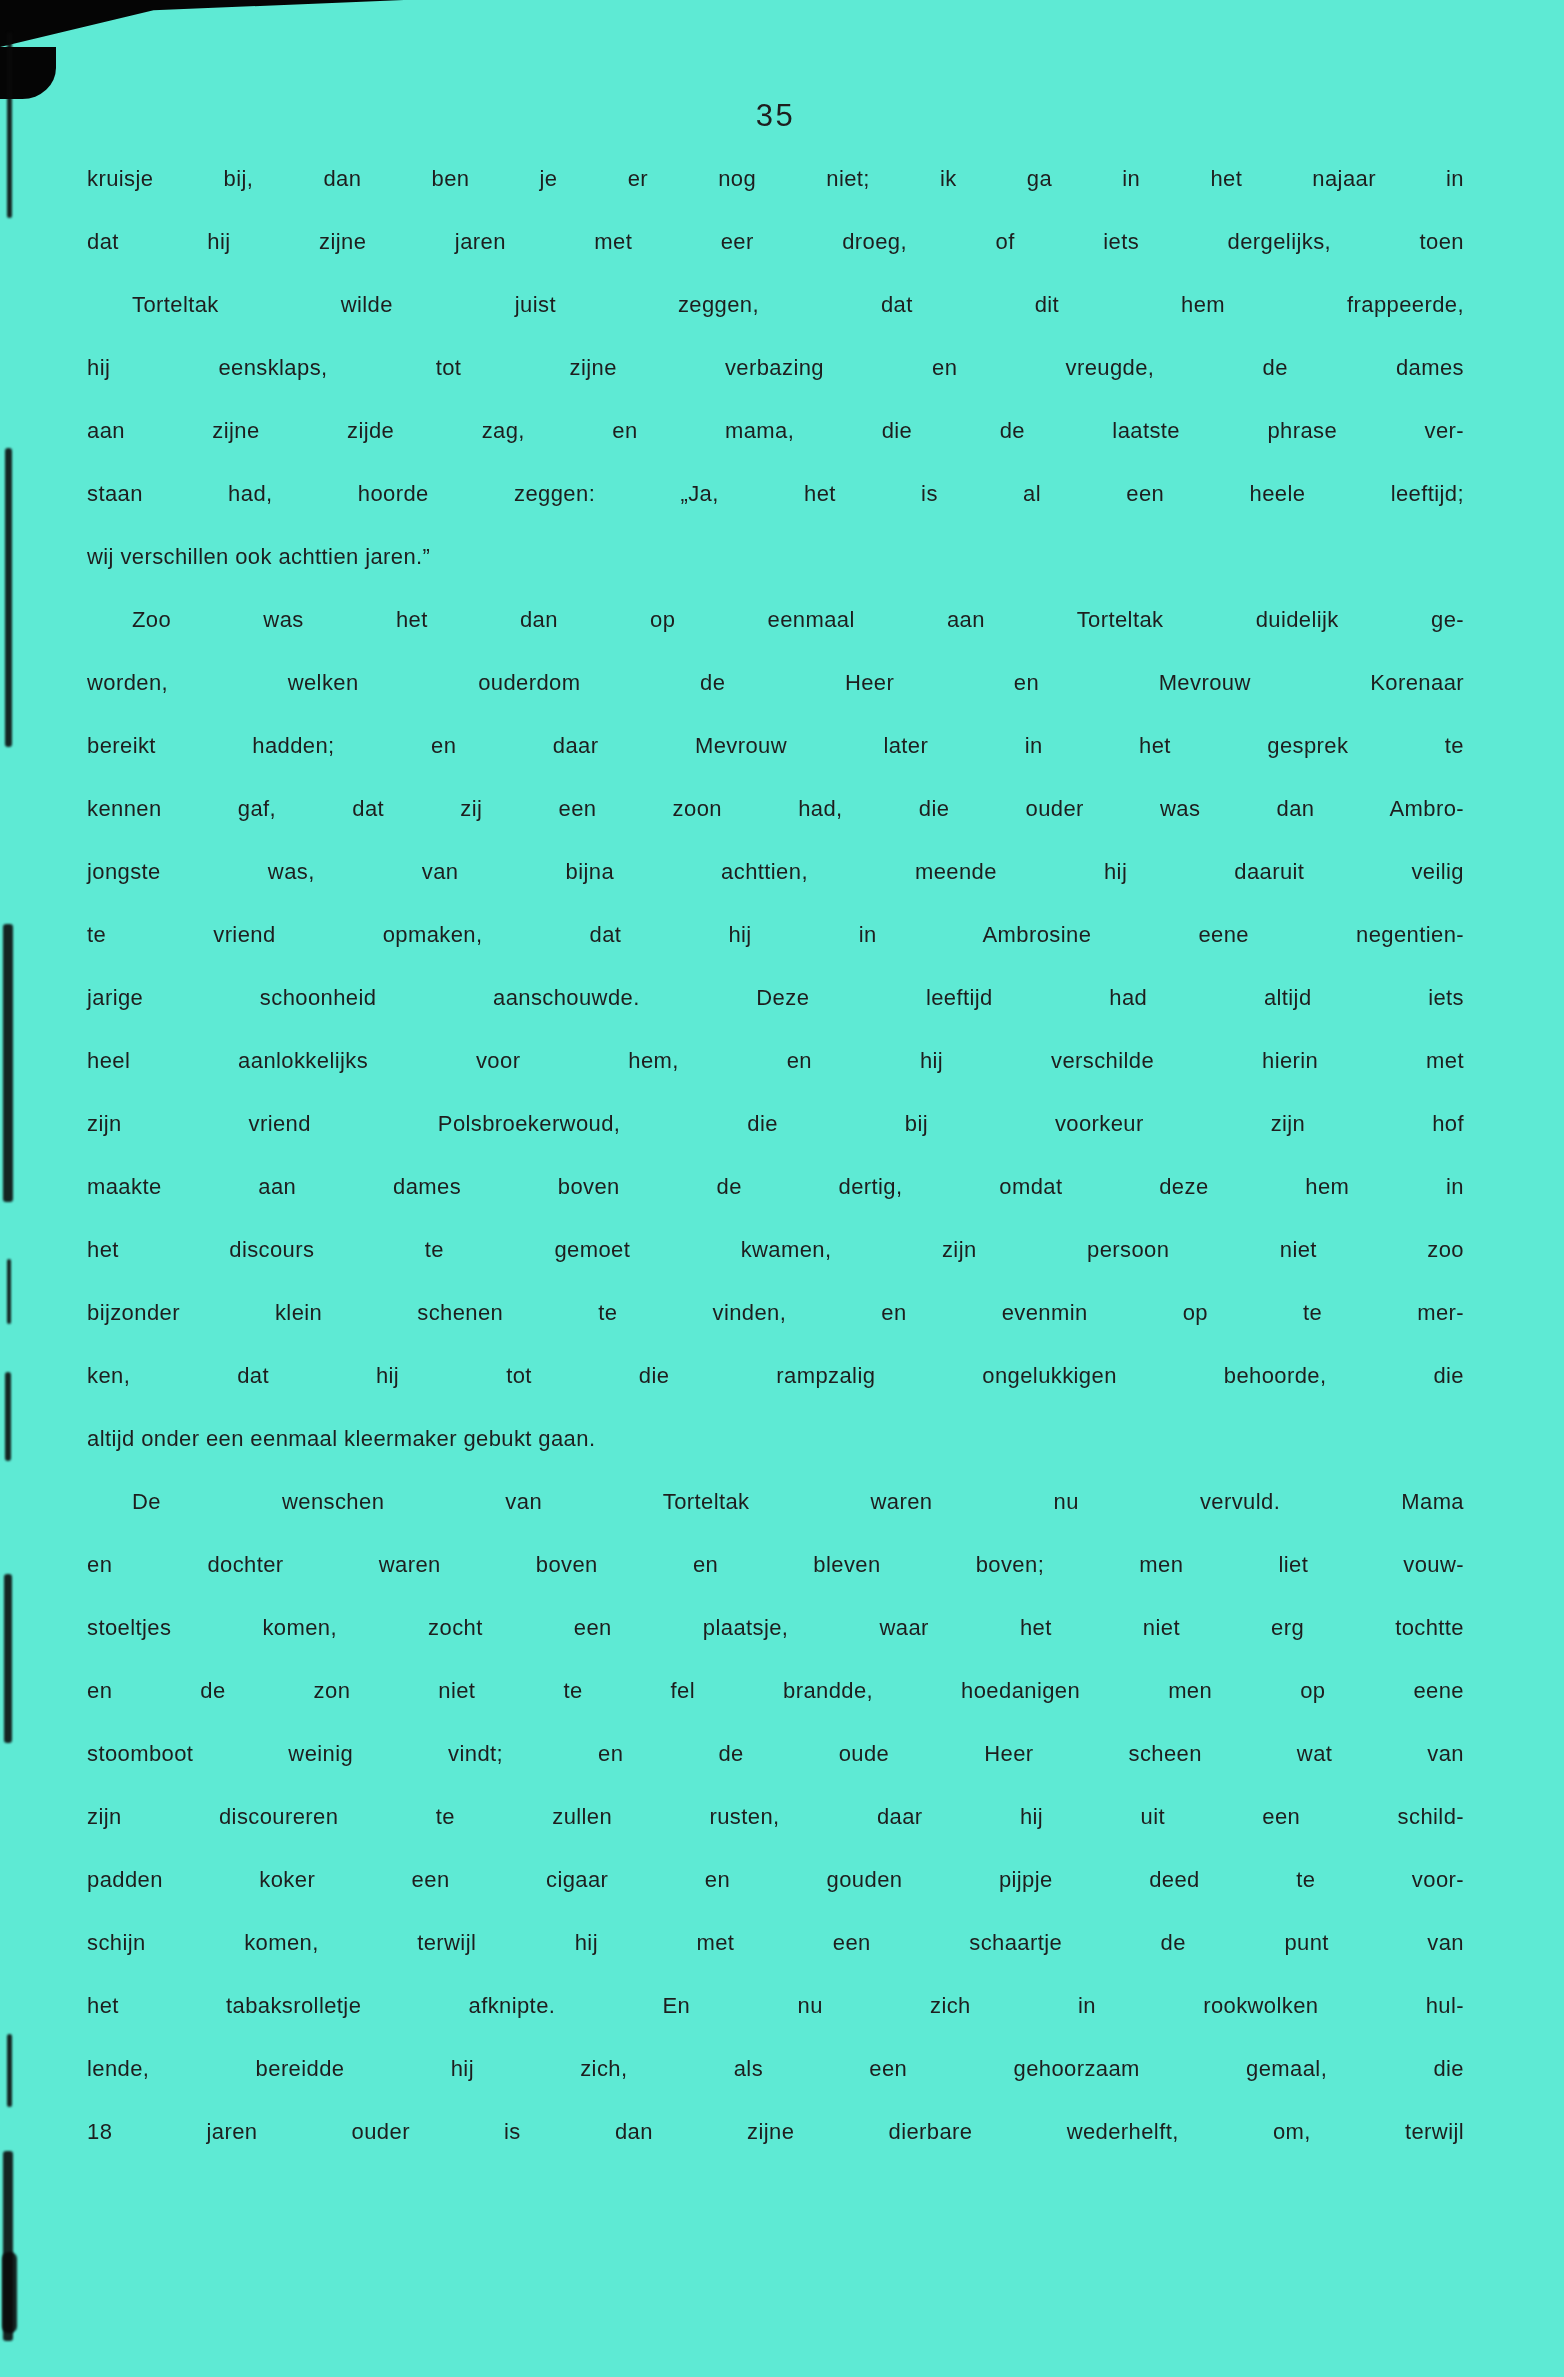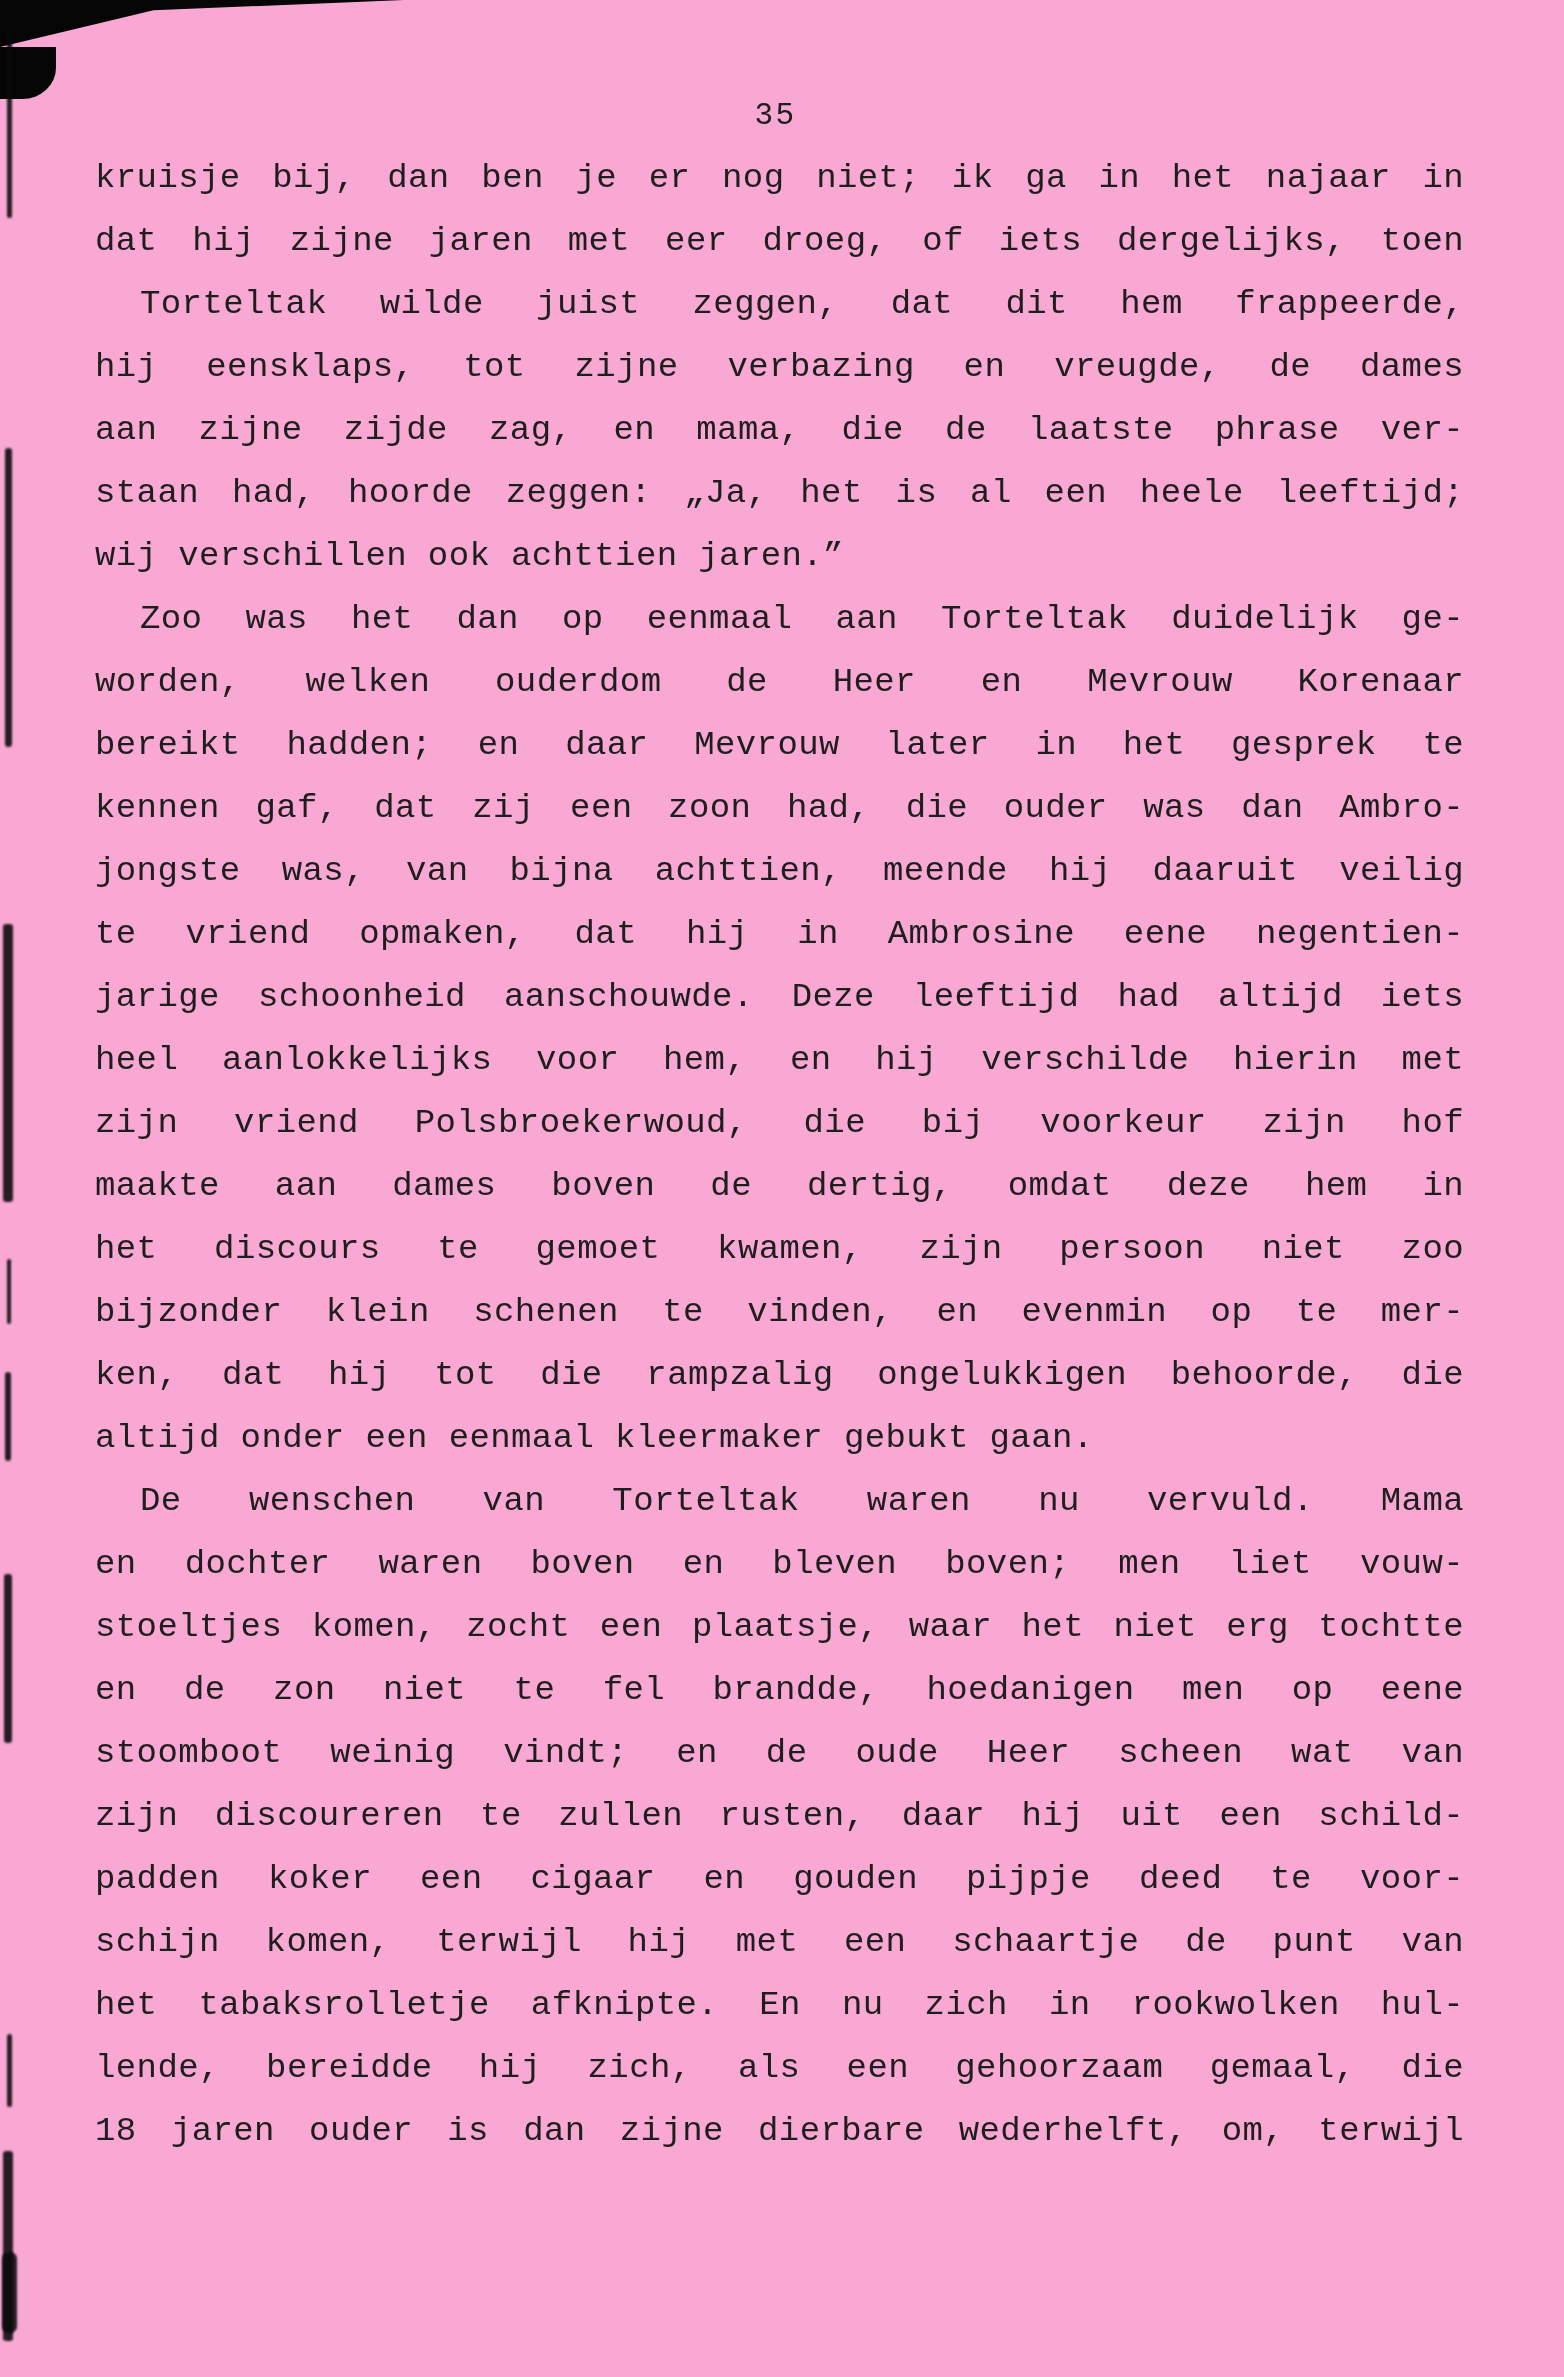--- a/index.html
+++ b/index.html
@@ -4,22 +4,22 @@
 <style>
   html, body {
     margin: 0;
     padding: 0;
     background: #e8e8e4;
   }
   .page {
     position: relative;
     width: 1565px;
     height: 2377px;
-    background: #f9a8d4;
-    font-family: Liberation Mono, monospace;
+    background: #5eead4;
+    font-family: Liberation Sans, sans-serif;
     color: #1e1e1e;
     overflow: hidden;
   }
 
   
   .page-number {
     position: absolute;
     top: 98px;
     left: 87px;
     width: 1377px;
@@ -28,27 +28,26 @@
     letter-spacing: 2.4px;
   }
   .text-block {
     position: absolute;
     top: 147px;
     left: 87px;
     width: 1377px;
   }
   .paragraph { margin: 0; padding: 0; }
   .line {
-    font-size: 34px;
+    font-size: 22px;
     line-height: 63px;
     letter-spacing: 0.4px;
     text-align: justify;
     text-align-last: justify;
     white-space: normal;
-    margin-left: 8px;
   }
   .line.last { text-align-last: left; }
   .line.indent { text-indent: 45px; }
 
   
   .artifact { position: absolute; background: #0a0a0a; }
   .corner-wedge {
     top: 0; left: 0;
     width: 404px; height: 47px;
     background: #050505;

